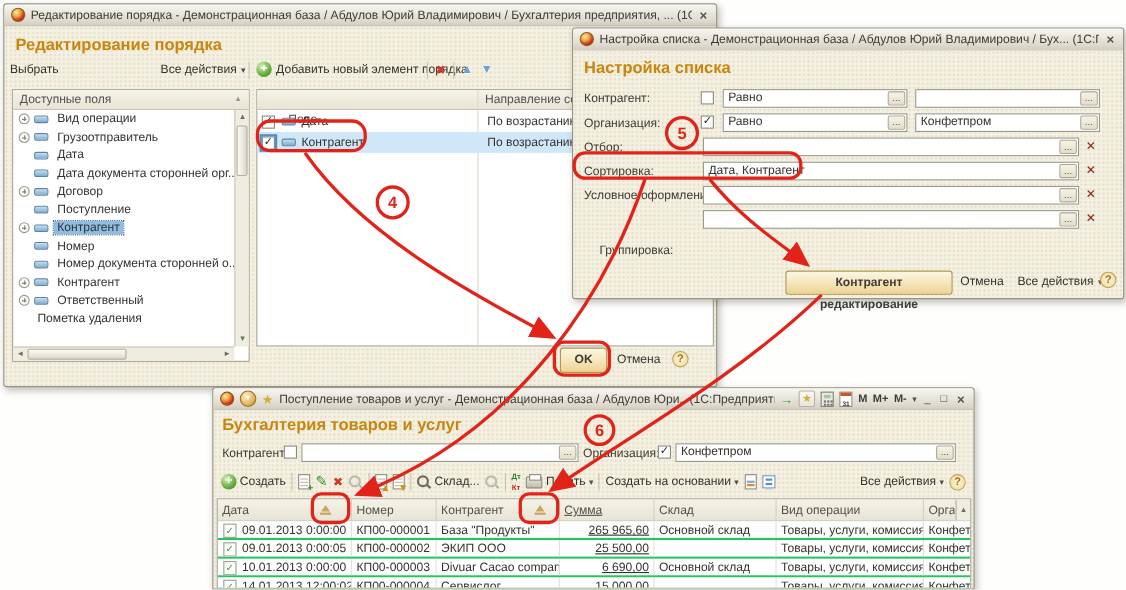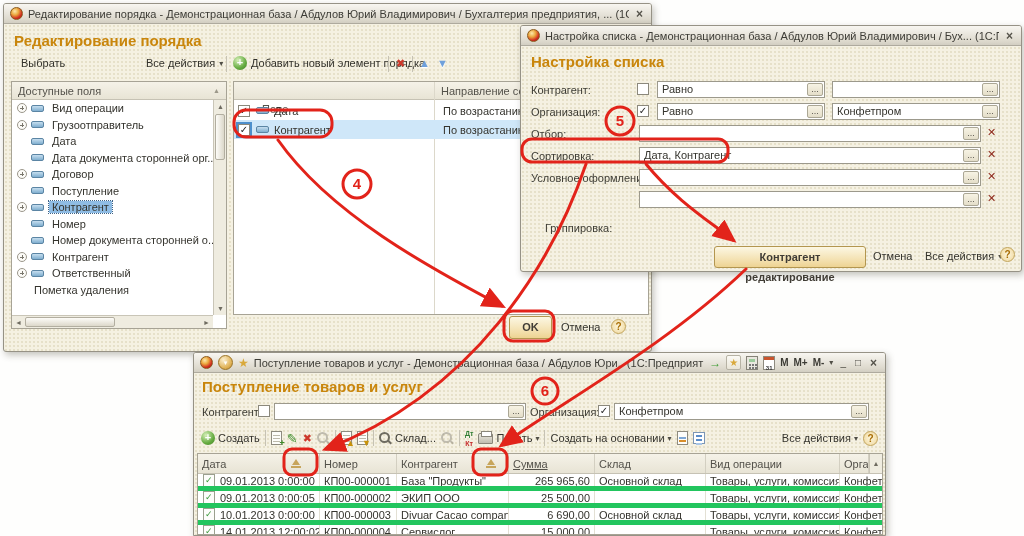--- a/index.html
+++ b/index.html
@@ -115,21 +115,21 @@
   .calc::before { content:""; position:absolute; left:2px; right:2px; top:2px; height:3px; background:#9CCB9C; }
   .calc::after { content:""; position:absolute; left:2px; top:7px; width:2px; height:2px; background:#777; box-shadow:3px 0 0 #777,6px 0 0 #777,0 3px 0 #777,3px 3px 0 #777,6px 3px 0 #777; }
   .cal { width:12px; height:14px; background:#fff; border:1px solid #8E8B7F; position:relative; flex:none; text-align:center; }
   .cal::before { content:""; position:absolute; left:0; right:0; top:0; height:3px; background:#C9542E; }
   .cal b { position:relative; top:3px; font-size:6px; line-height:8px; color:#333; font-weight:bold; }
   .mbtn { font-weight:bold; font-size:10px; color:#3C3B35; }
   
   .ltable { position:absolute; left:3px; right:2px; top:100px; bottom:0; background:#fff; border:1px solid #A7A395; overflow:hidden; }
   .lhead, .lrow { display:flex; align-items:stretch; white-space:nowrap; }
   .lhead { height:20px; background:linear-gradient(#F5F2E8,#E8E4D5); border-bottom:1px solid #C6C2B4; color:#53514A; }
-  .lrow { height:17px; border-bottom:5px solid #22c55e; background:#fff; }
+  .lrow { height:17px; border-bottom:2px solid #22c55e; background:#fff; }
   .cell { padding:1px 4px 0 4px; border-right:1px solid #E3E0D4; overflow:hidden; display:flex; align-items:center; }
   .lhead .cell { border-right:1px solid #D3CFC1; }
   .c1 { width:122px; } .c2 { width:77px; } .c3 { width:112px; }
   .c4 { width:86px; justify-content:flex-end;text-decoration:underline; } .c5 { width:111px; } .c6 { width:134px; } .c7 { flex:1; border-right:none; }
   .sorticon { width:12px; height:10px; position:relative; flex:none; }
   .sorticon::before { content:""; position:absolute; left:1px; top:0;
     border-left:4px solid transparent; border-right:4px solid transparent; border-bottom:6px solid #C7A55B; }
   .sorticon::after { content:""; position:absolute; left:0; bottom:1px; width:10px; height:2px; background:#C7A55B; }
   .s1 { margin-left:auto; margin-right:12px; } .s3 { margin-left:auto; margin-right:6px; }
   .dicon { width:12px; height:13px; background:#FDFDFB; border:1px solid #9BA08F; margin:0 5px 0 1px; position:relative; flex:none; }
@@ -144,21 +144,21 @@
 <body>
 
 <div class="win" style="left:3px; top:3px; width:649px; height:349px; z-index:10;">
   <div class="tbar">
     <span class="logo1c"></span>
     <span class="title">Редактирование порядка - Демонстрационная база / Абдулов Юрий Владимирович / Бухгалтерия предприятия, ...  (1С:Предприятие)</span>
     <span class="closex">×</span>
   </div>
   <div class="heading" style="left:10px; top:28px;">Редактирование порядка</div>
 
-  <span class="flatbtn" style="left:17px; top:53px;">
+  <span class="flatbtn" style="left:5px; top:53px;">
     <span>Выбрать</span>
   </span>
   <span class="flatbtn" style="left:142px; top:53px;">
     <span>Все действия</span>
     <span class="dd">▾</span>
   </span>
   <span class="vsep" style="left:222px; top:52px;"></span>
   <span class="flatbtn" style="left:229px; top:52px;">
     <span class="gplus">+</span>
     <span>Добавить новый элемент порядка</span>
@@ -350,21 +350,21 @@
     <span class="calc"></span>
     <span class="cal"><b>31</b></span>
     <span class="mbtn">M</span>
     <span class="mbtn">M+</span>
     <span class="mbtn">M-</span>
     <span class="dd">▾</span>
     <span class="winbtn">_</span>
     <span class="winbtn">□</span>
     <span class="closex">×</span>
   </div>
-  <div class="heading" style="left:8px; top:25px;">Поступление товаров и услуг</div>
+  <div class="heading" style="left:8px; top:25px;">Бухгалтерия товаров и услуг</div>
 
   <span class="flbl" style="left:8px; top:53px;">Контрагент:</span>
   <span class="chk abschk" style="left:64px; top:52px;"></span>
   <div class="input" style="left:80px; top:50px; width:252px;">
     <span></span>
     <span class="ellip">...</span>
   </div>
   <span class="flbl" style="left:336px; top:53px;">Организация:</span>
   <span class="chk abschk" style="left:404px; top:52px;">✓</span>
   <div class="input" style="left:420px; top:50px; width:255px;">

